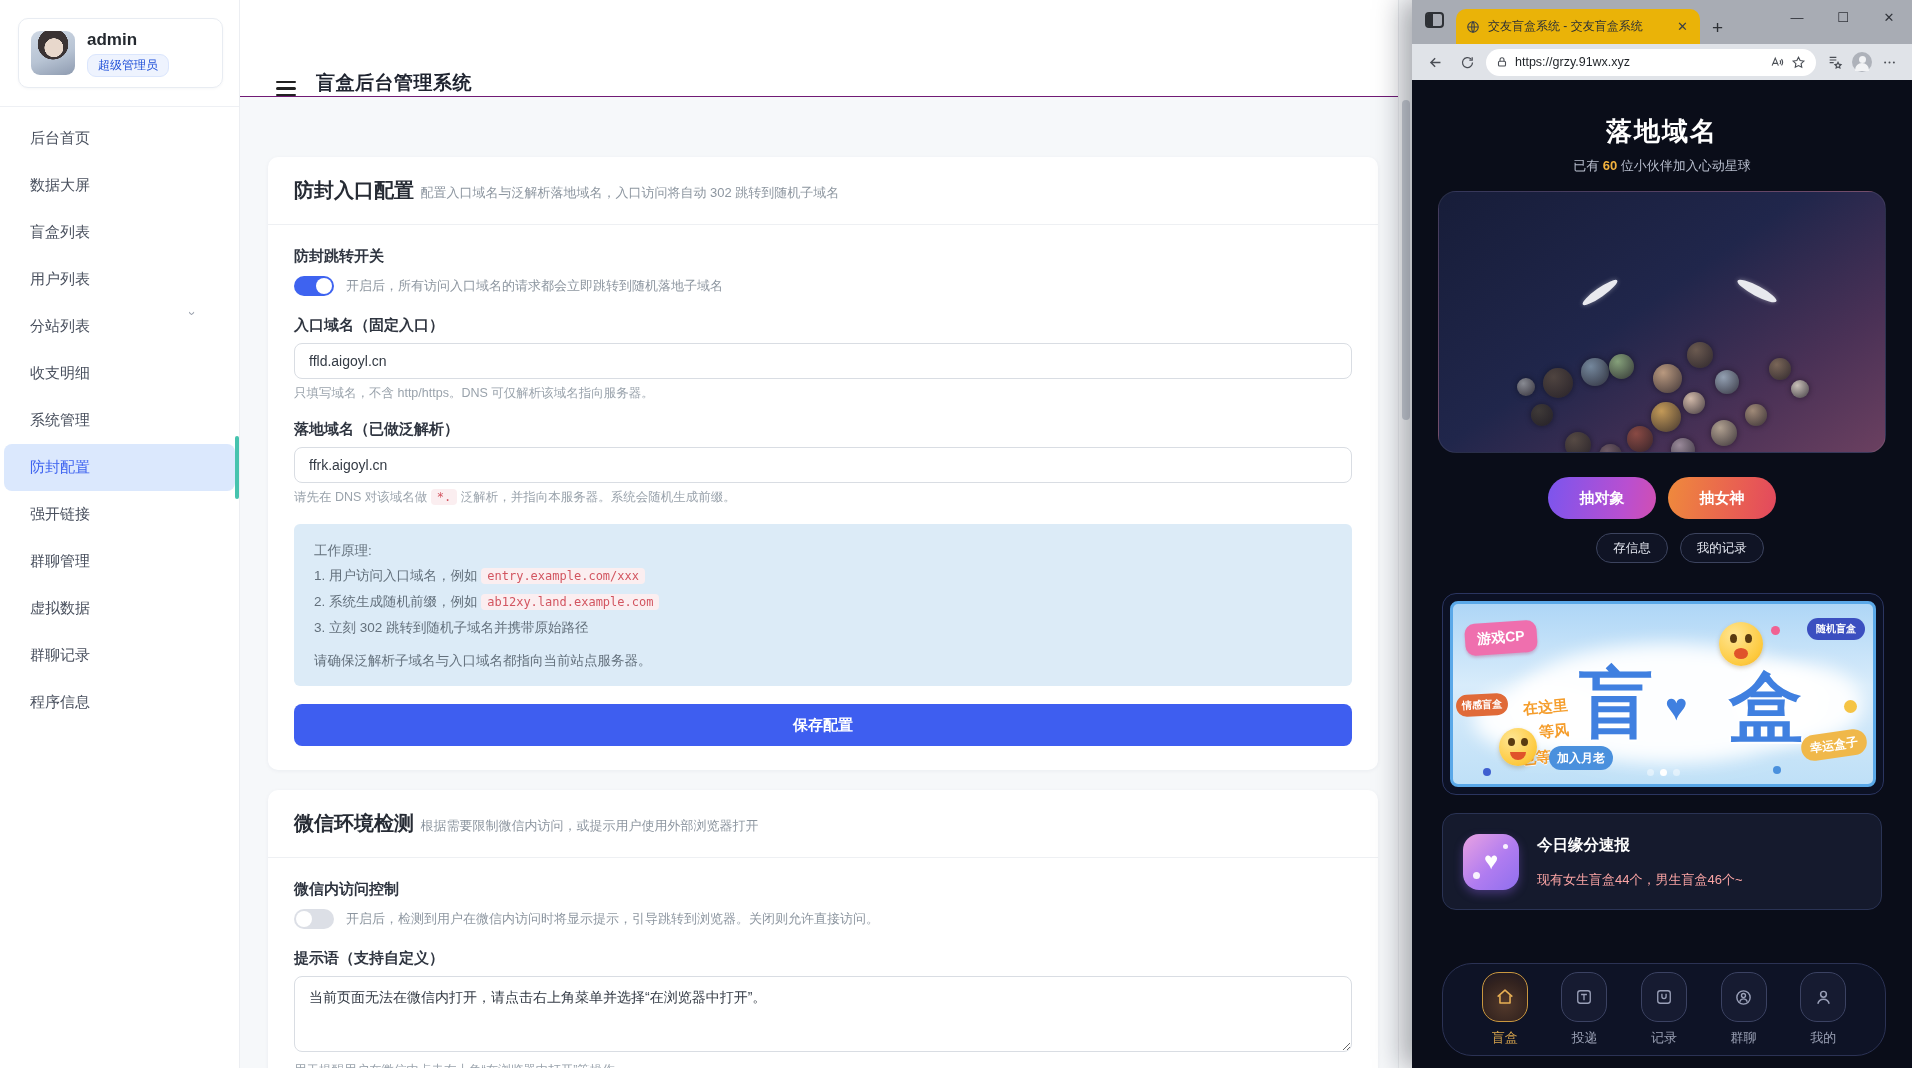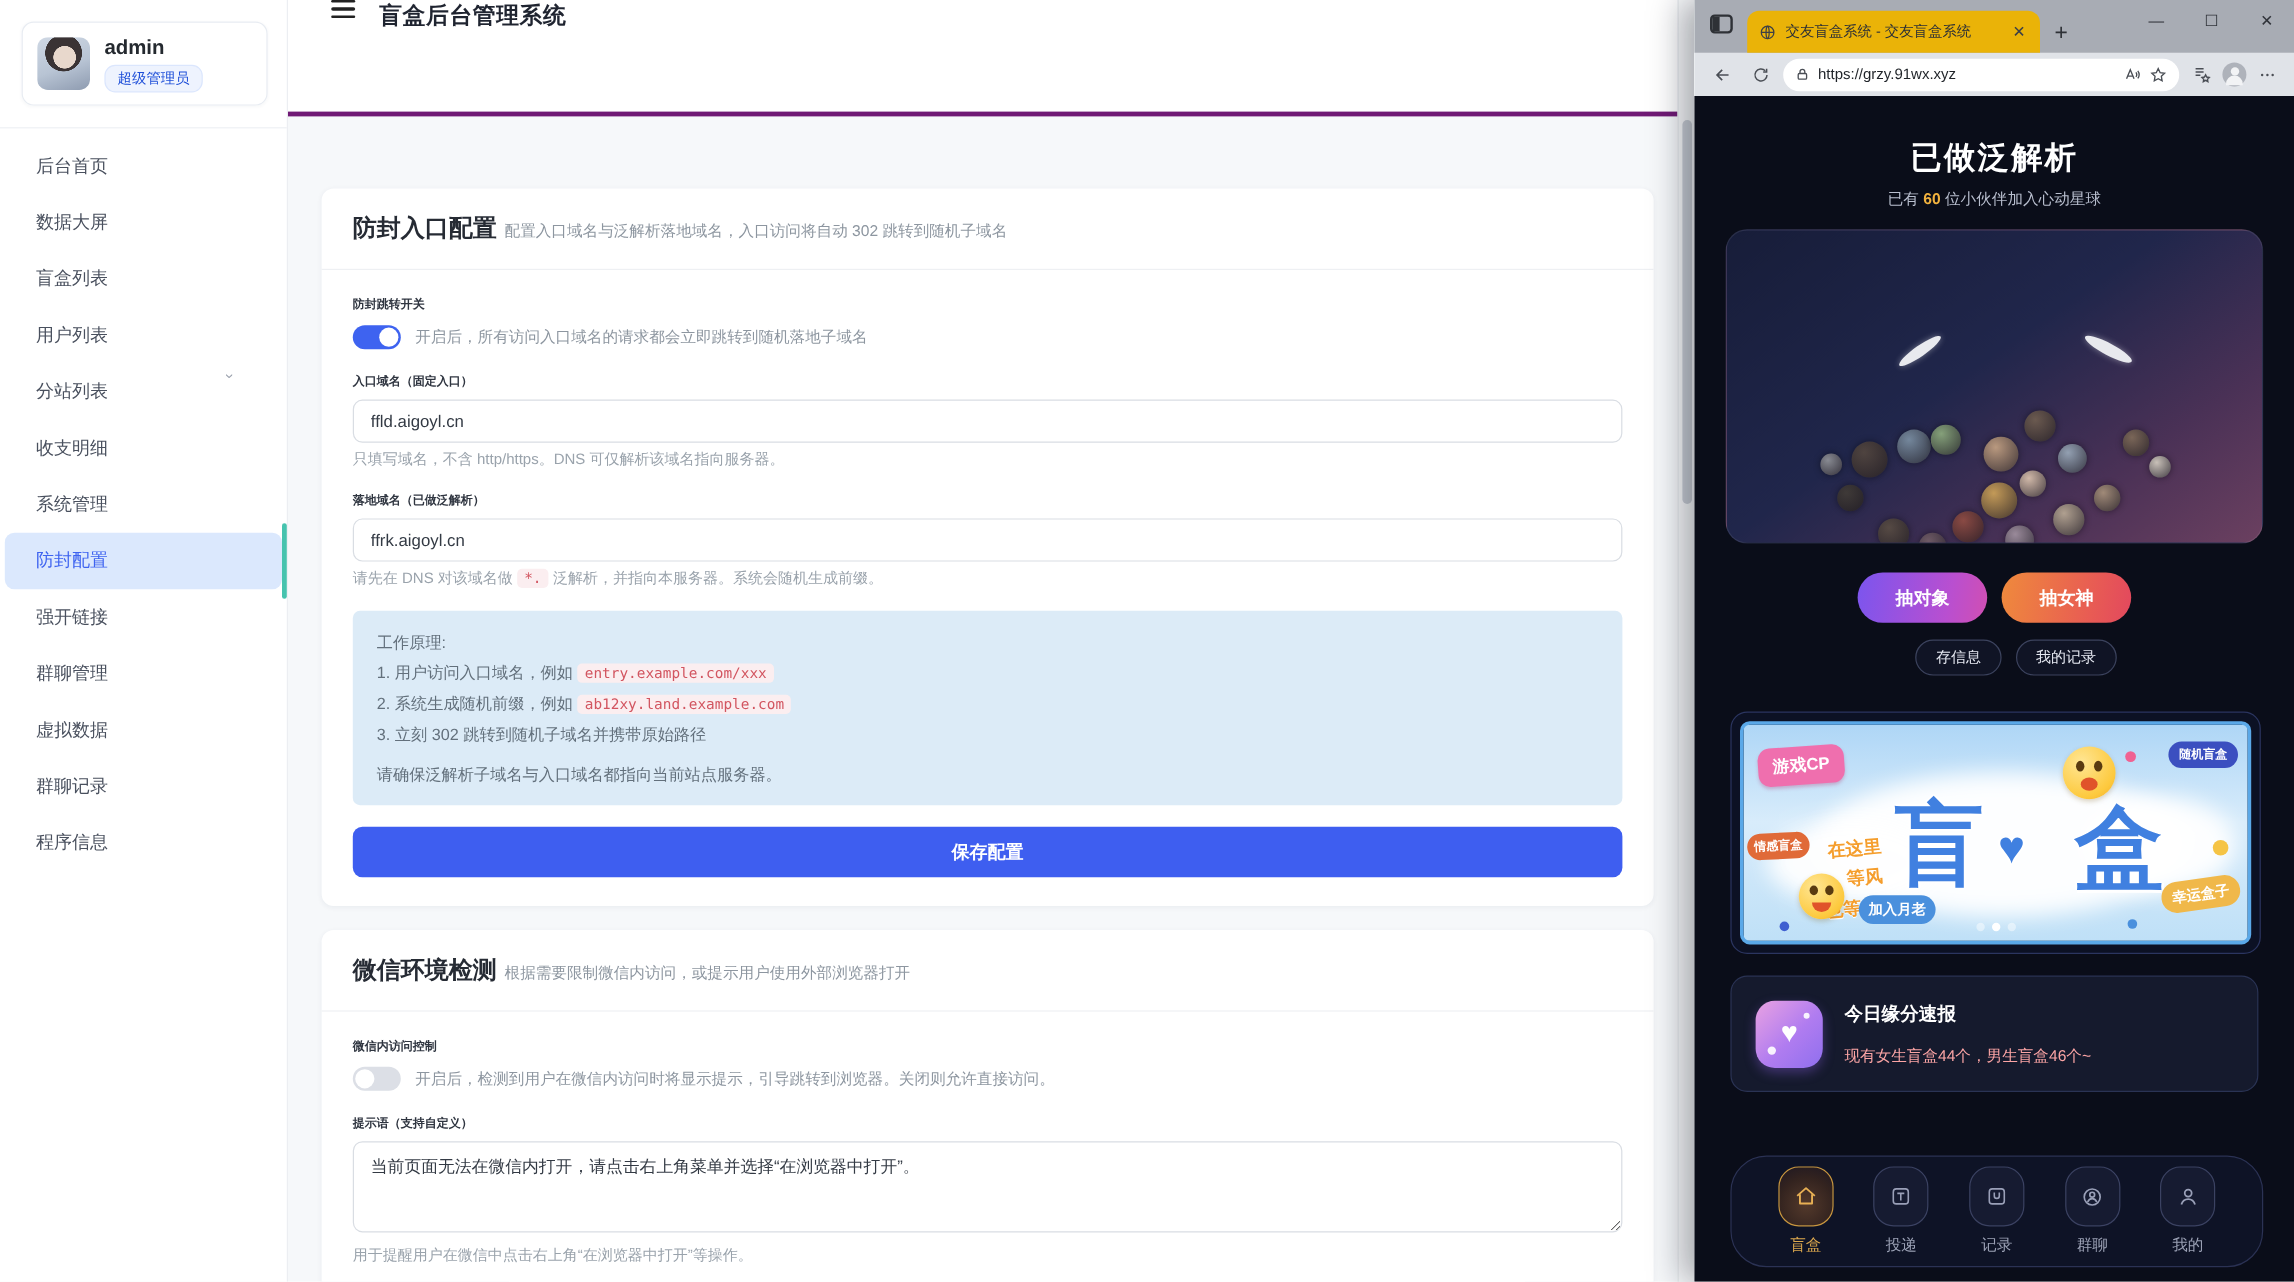--- a/index.html
+++ b/index.html
@@ -26,33 +26,33 @@
   .menu { padding:8px 0; position:relative; }
   .side-item { position:relative; height:47px; display:flex; align-items:center;
     padding-left:26px; margin:0 4px; border-radius:8px; font-size:15px; color:#49505e; cursor:pointer; }
   .side-item.active { background:#dbe8fd; color:#3e63f0; }
   .side-item.active::after { content:''; position:absolute; right:-4px; top:-8px; bottom:-8px;
     width:4px; border-radius:4px; background:#46c3ae; }
   .sub-chevron { position:absolute; left:190px; top:306px; color:#9aa1ad; font-size:13px;
     transform:rotate(90deg); z-index:3; }
 
   .topbar { position:absolute; left:240px; top:0; width:1158px; height:97px; background:#fff;
-    border-bottom:4px solid #701a75; display:flex; align-items:flex-start; padding-left:36px; gap:20px; }
+    border-bottom:1px solid #701a75; display:flex; align-items:flex-end; padding-left:36px; gap:20px; }
   .burger { width:20px; display:flex; flex-direction:column; gap:4px; cursor:pointer; }
   .burger i { height:2.4px; background:#222; border-radius:2px; }
   .app-title { font-size:19px; font-weight:bold; color:#1f2430; letter-spacing:.5px; }
 
   .main { position:absolute; left:240px; top:97px; width:1158px; height:971px;
     padding:60px 20px 0 28px; overflow:hidden; }
   .card { background:#fff; border-radius:10px; box-shadow:0 1px 4px rgba(25,35,70,.05); margin-bottom:20px; }
   .card-head { padding:20px 26px; border-bottom:1px solid #eef0f3; }
   .card-title { font-size:20px; font-weight:bold; color:#262b34; }
   .card-sub { font-size:13px; color:#8d96a0; margin-left:2px; }
   .card-body { padding:22px 26px 24px 26px; }
-  .f-label { font-size:10px; font-weight:bold; color:#2f3540; margin-bottom:8px; }
+  .f-label { font-size:15px; font-weight:bold; color:#2f3540; margin-bottom:8px; }
   .t-row { display:flex; align-items:center; gap:12px; margin-bottom:0; height:24px; }
   .switch { width:40px; height:20px; border-radius:10px; position:relative; cursor:pointer; flex:0 0 40px; }
   .switch.on { background:#3e63f0; }
   .switch.off { background:#dcdfe6; }
   .switch .knob { position:absolute; top:2px; width:16px; height:16px; border-radius:50%; background:#fff; }
   .switch.on .knob { right:2px; } .switch.off .knob { left:2px; }
   .t-desc { font-size:13px; color:#8d96a0; }
   .group { margin-top:18px; }
   .inp { width:100%; height:36px; border:1px solid #d9dde3; border-radius:8px; padding:0 14px;
     font-size:14px; color:#333a44; background:#fff; outline:none; font-family:inherit; }
@@ -360,21 +360,21 @@
         <svg width="15" height="15" viewBox="0 0 24 24" fill="currentColor">
             <circle cx="5" cy="12" r="1.6"></circle>
             <circle cx="12" cy="12" r="1.6"></circle>
             <circle cx="19" cy="12" r="1.6"></circle>
           </svg>
       </span>
     </div>
   </div>
 
   <div class="page">
-    <div class="pg-title">已做泛解析</div>
+    <div class="pg-title">落地域名</div>
     <div class="pg-sub"><span>已有 </span><b>60</b><span> 位小伙伴加入心动星球</span></div>
 
     <div class="sphere-card" id="sphere">
         <div class="av" style="left: 104px; top: 176px; width: 30px; height: 30px; background: radial-gradient(circle at 35% 30%, rgb(79, 68, 64) 0%, rgb(28, 24, 34) 130%);"></div>
         <div class="av" style="left: 142px; top: 166px; width: 28px; height: 28px; background: radial-gradient(circle at 35% 30%, rgb(116, 135, 156) 0%, rgb(28, 24, 34) 130%);"></div>
         <div class="av" style="left: 170px; top: 162px; width: 25px; height: 25px; background: radial-gradient(circle at 35% 30%, rgb(133, 160, 122) 0%, rgb(28, 24, 34) 130%);"></div>
         <div class="av" style="left: 214px; top: 172px; width: 29px; height: 29px; background: radial-gradient(circle at 35% 30%, rgb(185, 153, 127) 0%, rgb(28, 24, 34) 130%);"></div>
         <div class="av" style="left: 248px; top: 150px; width: 26px; height: 26px; background: radial-gradient(circle at 35% 30%, rgb(107, 90, 80) 0%, rgb(28, 24, 34) 130%);"></div>
         <div class="av" style="left: 276px; top: 178px; width: 24px; height: 24px; background: radial-gradient(circle at 35% 30%, rgb(147, 160, 178) 0%, rgb(28, 24, 34) 130%);"></div>
         <div class="av" style="left: 330px; top: 166px; width: 22px; height: 22px; background: radial-gradient(circle at 35% 30%, rgb(122, 102, 88) 0%, rgb(28, 24, 34) 130%);"></div>

